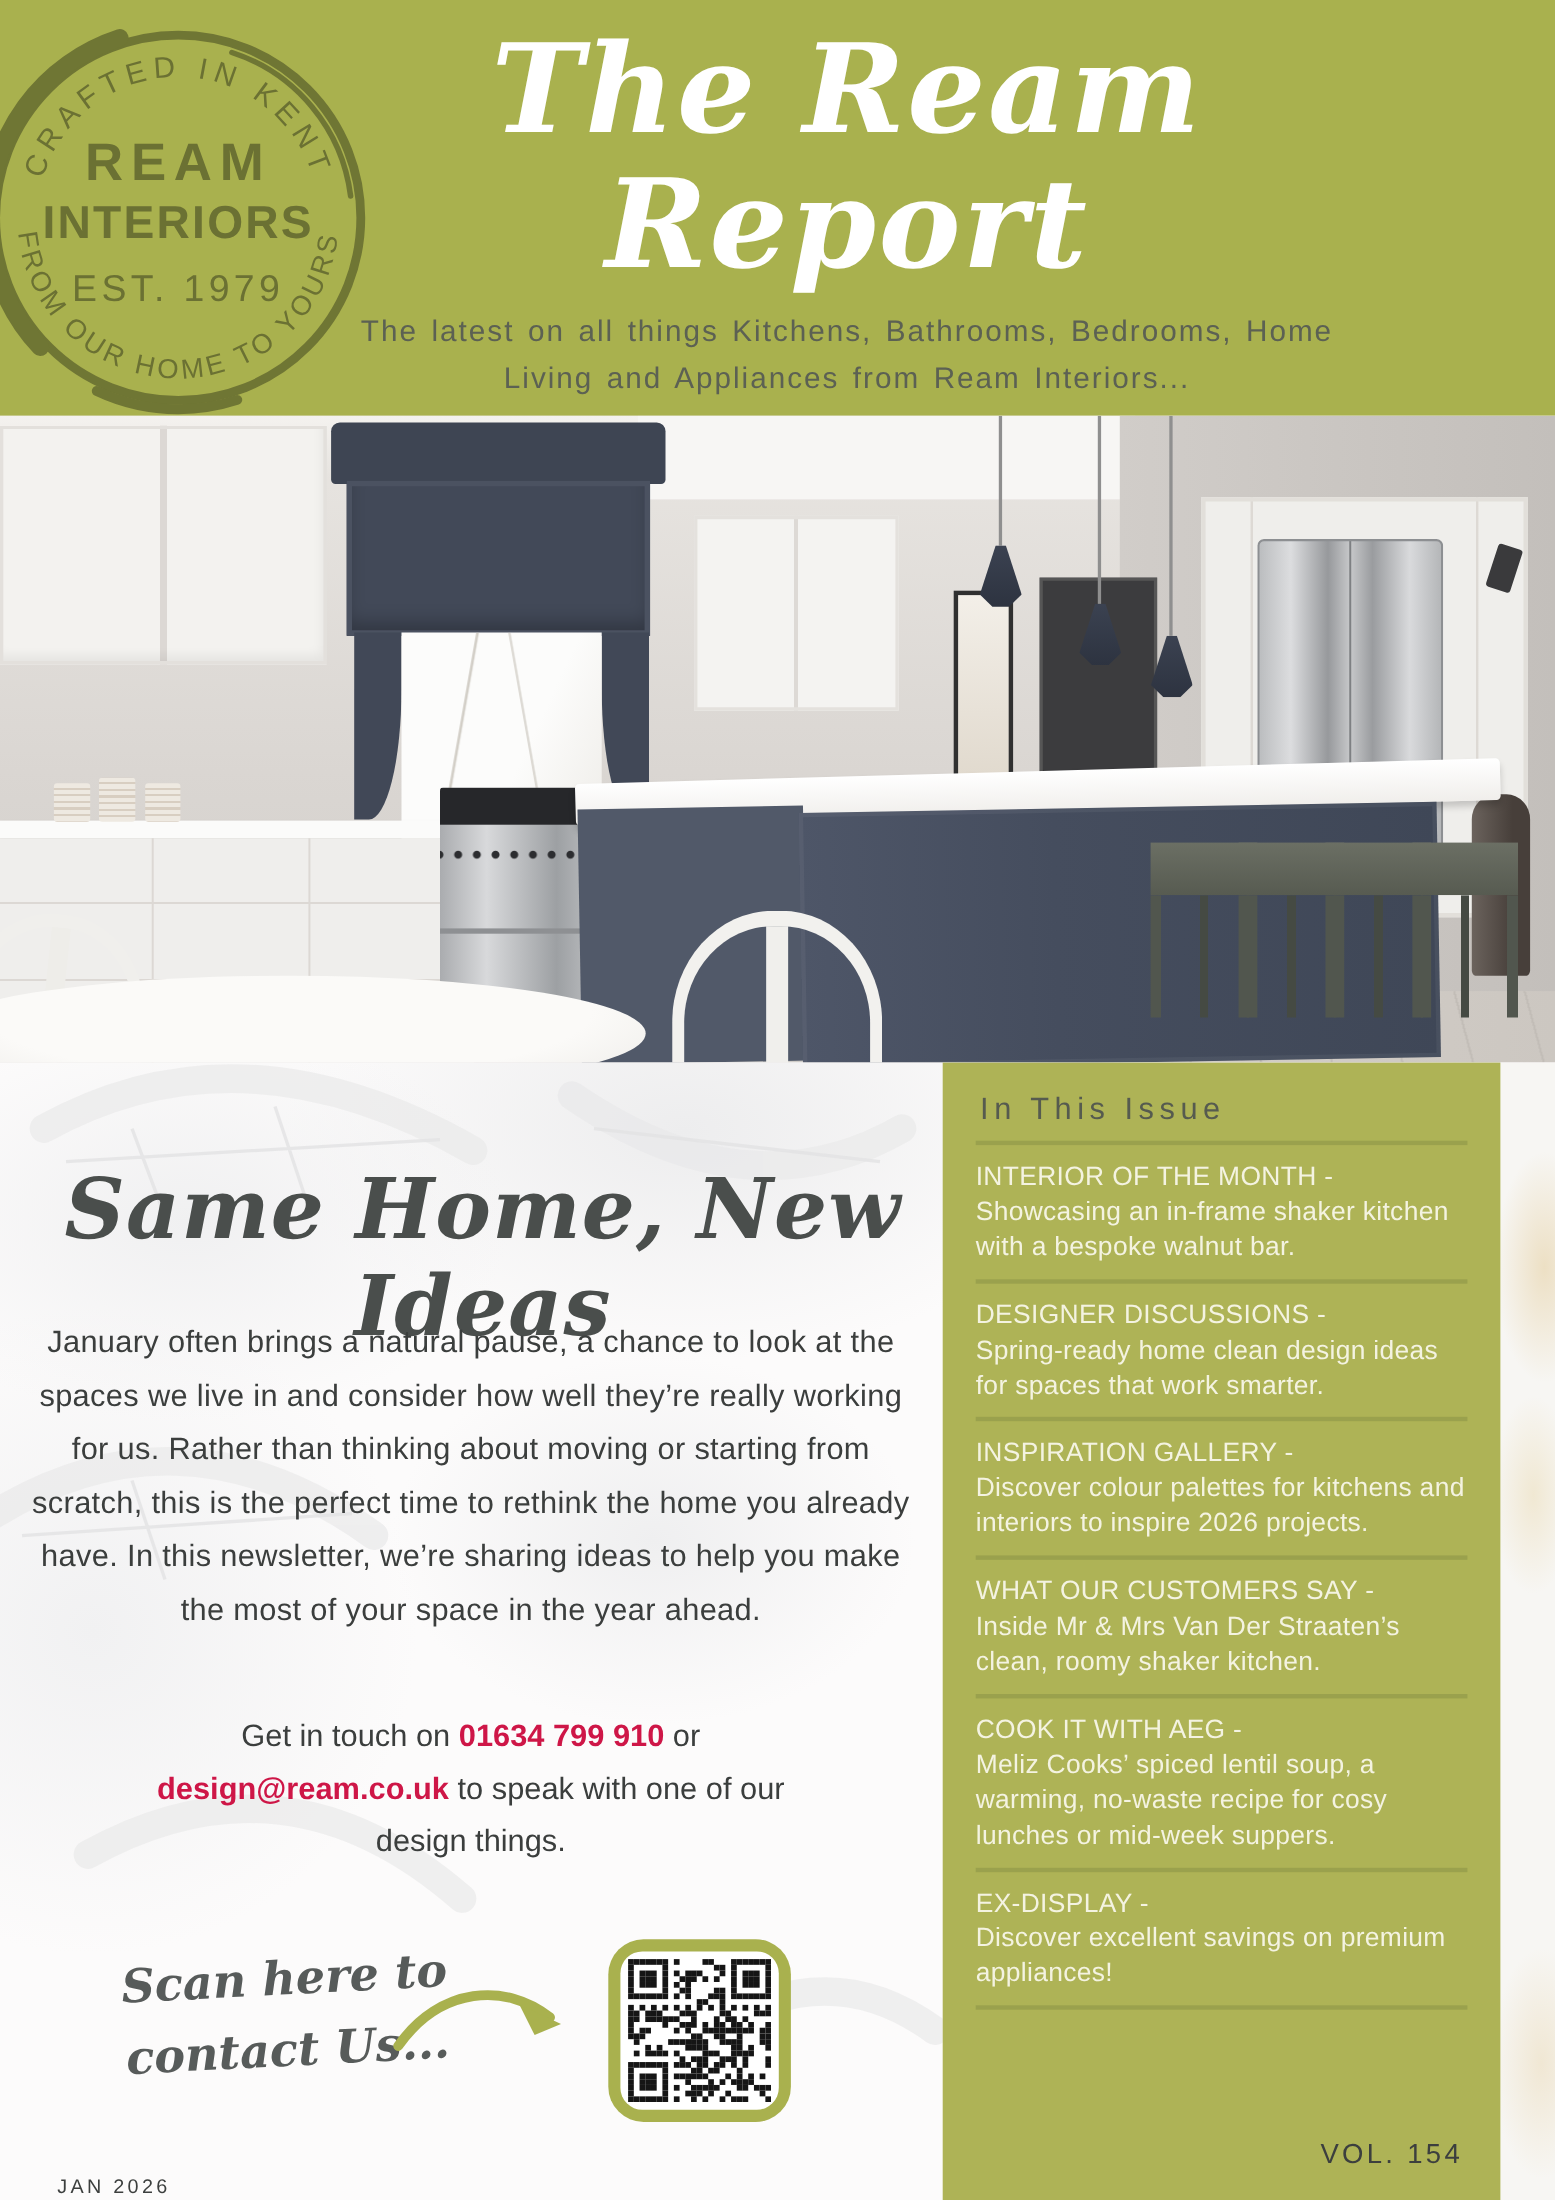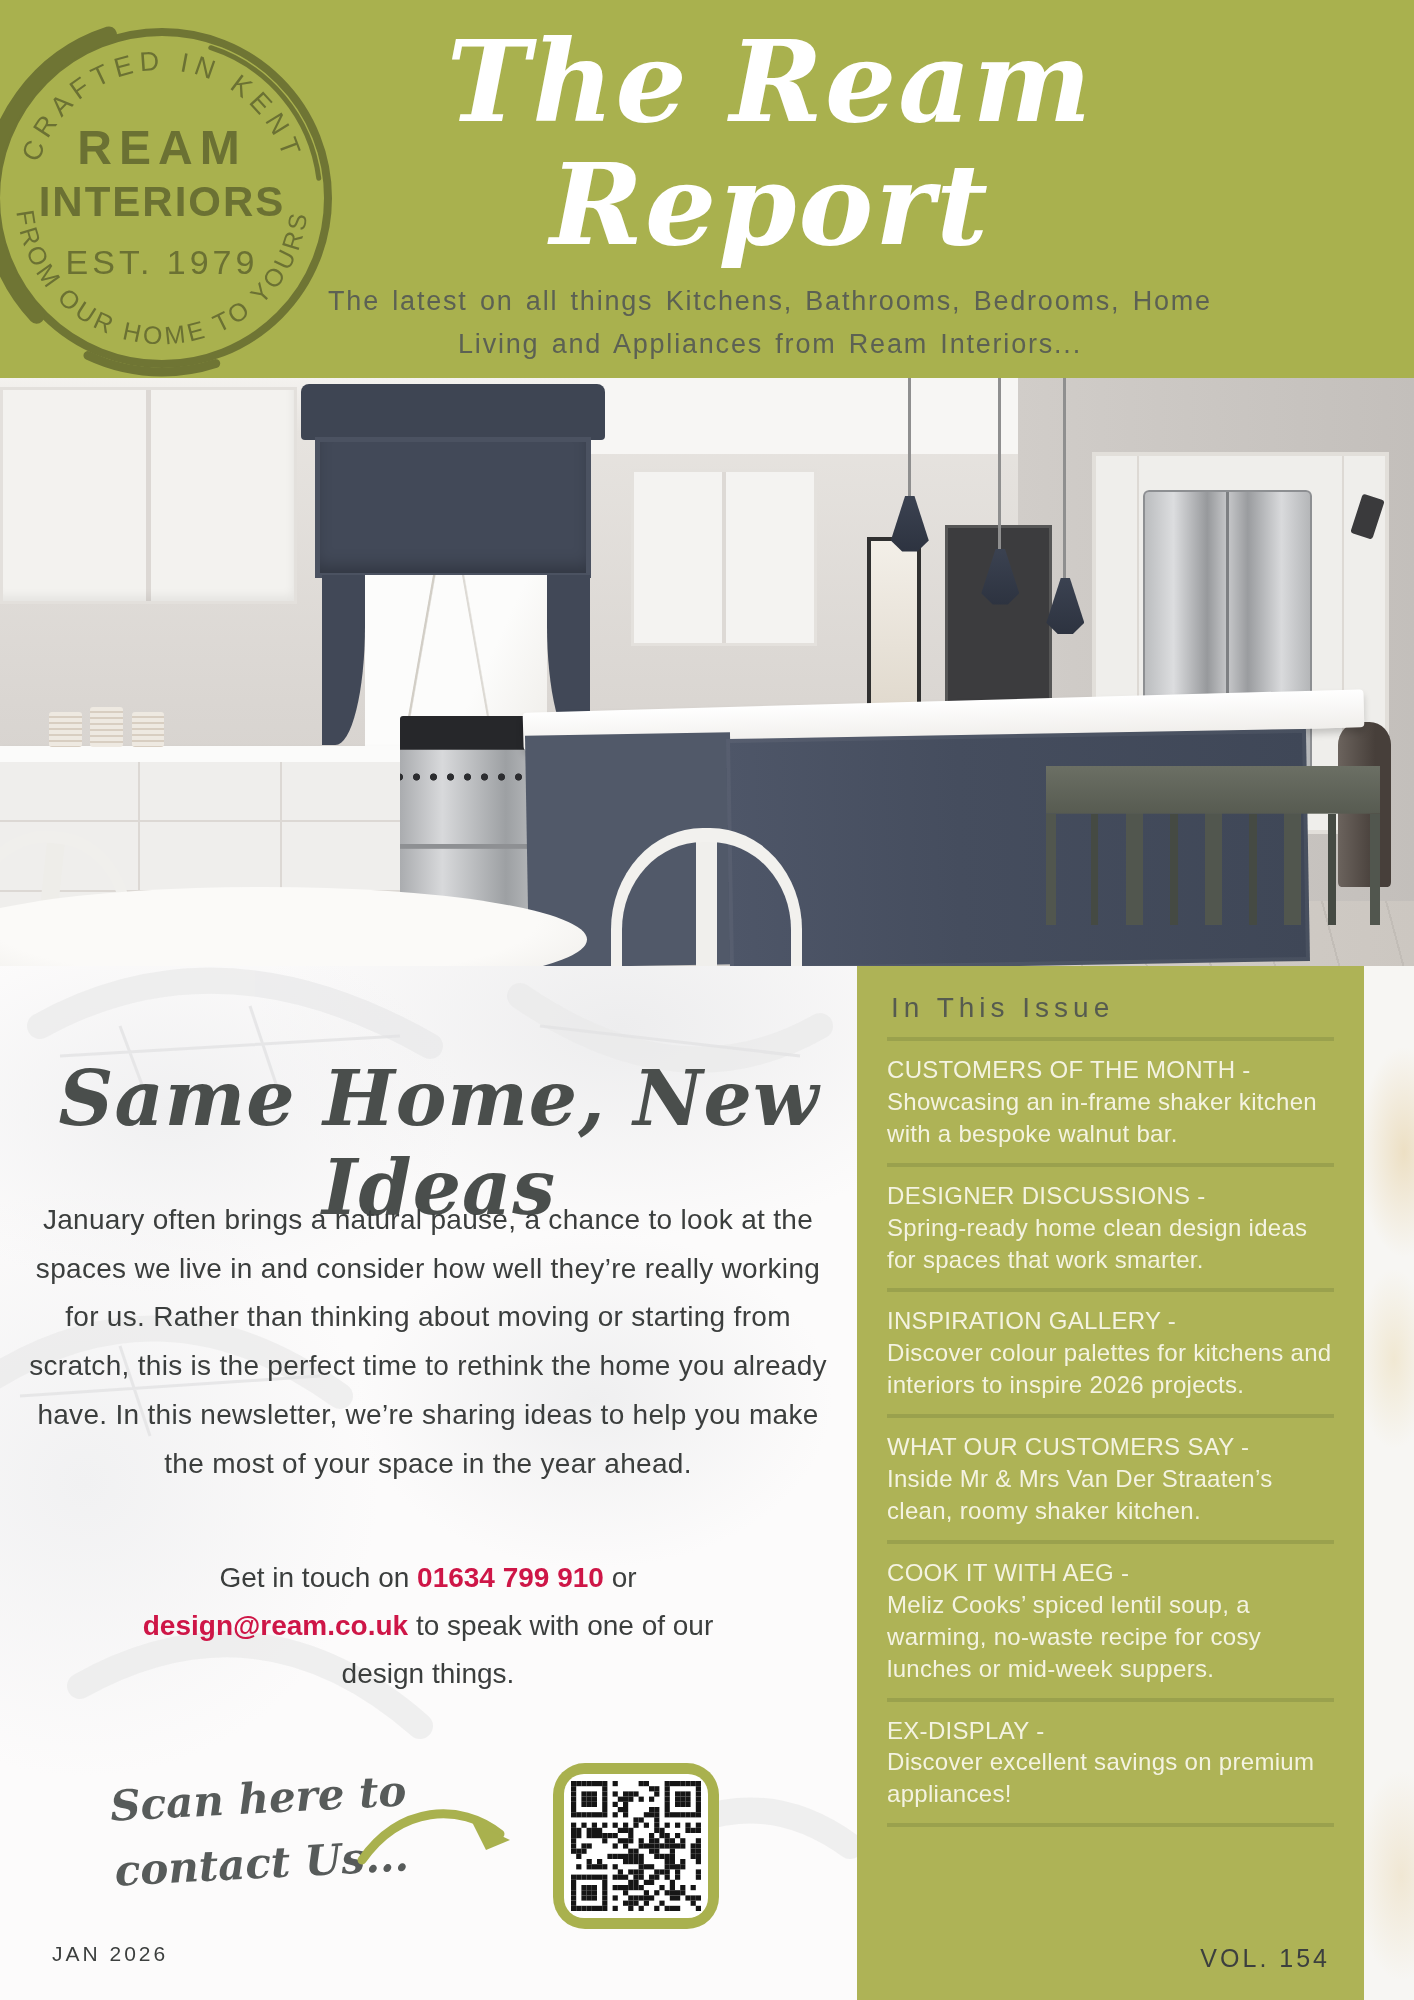--- a/index.html
+++ b/index.html
@@ -129,21 +129,21 @@
     background:#a9b14e; border-radius:32px; padding:11px; }
   .qr-inner { width:100%; height:100%; background:#ffffff; border-radius:20px; padding:7px; }
 
   
   .sidebar { position:absolute; left:857px; top:0; width:507px; height:1177px;
     background:#aeb356; padding:26px 30px 10px; overflow:hidden; }
   .sb-heading { font-size:28px; font-weight:400; color:#565b4f; letter-spacing:5px; padding-left:4px; }
   .sb-div { height:4px; background:#9aa14d; margin:13px 0; }
   .sb-title, .sb-body { font-size:24px; line-height:1.33; color:#f4f3e1; letter-spacing:.3px; }
 
-  .footer-date { position:absolute; left:52px; top:976px; font-size:21px; letter-spacing:3px; color:#3c3f3e; }
+  .footer-date { position:absolute; left:52px; top:1012px; font-size:18px; letter-spacing:3px; color:#3c3f3e; }
   .footer-vol { position:absolute; right:84px; top:978px; font-size:25px; letter-spacing:3px; color:#3c3f3e; }
 </style>
 </head>
 <body>
 
 <div class="page">
 
   <header class="header">
     <svg class="logo-svg" width="352" height="380" viewBox="0 0 352 380">
       <g fill="none" stroke="#6b7133" opacity="0.93">
@@ -560,21 +560,21 @@
             <rect x="120" y="120" width="5" height="5" fill="#151515"></rect>
           </svg>
       </div>
     </div>
 
     <aside class="sidebar">
       <h3 class="sb-heading">In This Issue</h3>
       <div class="sb-div"></div>
 
       <div>
-        <p class="sb-title">CUSTOMERS OF THE MONTH -</p>
+        <p class="sb-title">INTERIOR OF THE MONTH -</p>
         <p class="sb-body">Showcasing an in-frame shaker kitchen with a bespoke walnut bar.</p>
       </div>
       <div class="sb-div"></div>
 
       <div>
         <p class="sb-title">DESIGNER DISCUSSIONS -</p>
         <p class="sb-body">Spring-ready home clean design ideas for spaces that work smarter.</p>
       </div>
       <div class="sb-div"></div>
 

